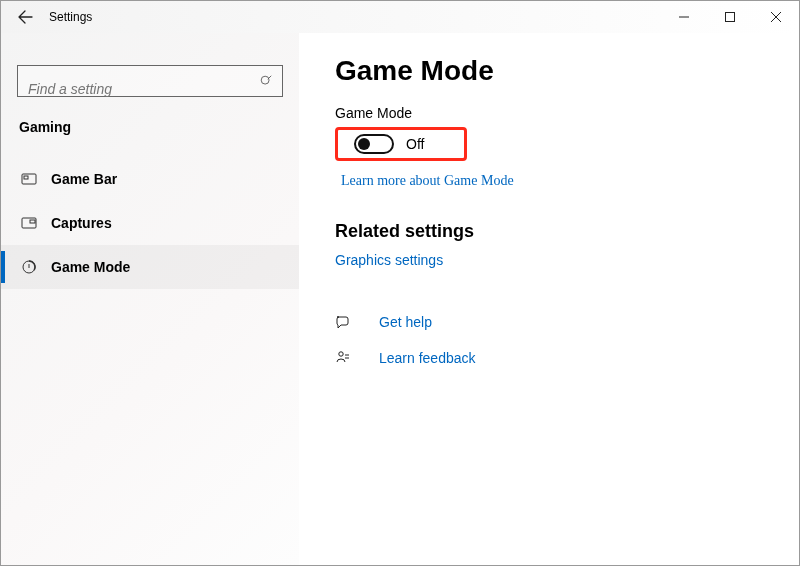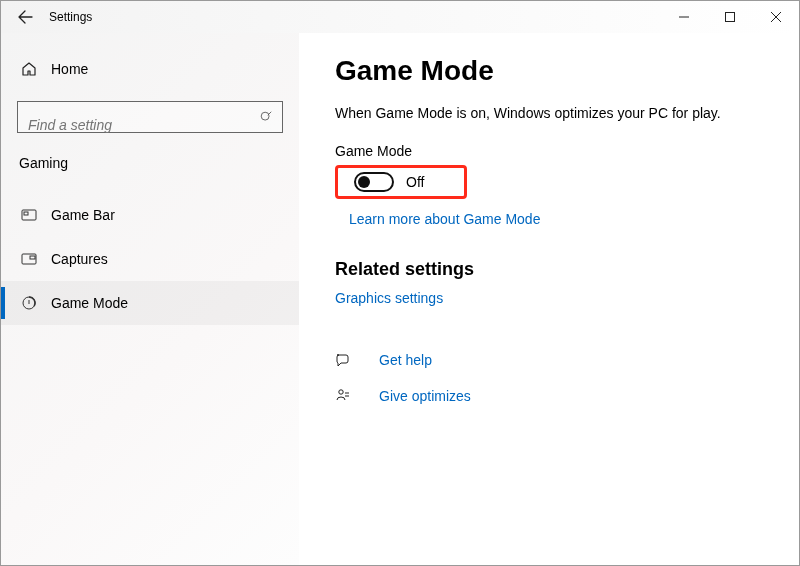--- a/index.html
+++ b/index.html
@@ -47,24 +47,24 @@
     background:rgba(255,255,255,0.35);
   }
   .search input {
     flex:1; border:0; background:transparent; outline:none;
     padding:0 10px; font-size:14px; font-style:italic; color:#555;
     font-family:inherit;
     margin-top:15px;
   }
   .search .icon { width:32px; display:flex; align-items:center; justify-content:center; color:#444;}
   .category {
-    margin-top:22px; font-weight:400; font-size:14px;
+    margin-top:22px; font-weight:700; font-size:14px;
     padding-left:2px;
   }
-  .navlist { margin-top:22px; padding:0; }
+  .navlist { margin-top:22px; padding:0;font-weight:bold; }
   .navitem {
     display:flex; align-items:center; gap:14px;
     height:44px; padding-left:20px; cursor:pointer; position:relative;
   }
   .navitem.selected::before {
     content:""; position:absolute; left:0; top:6px; bottom:6px; width:4px; background:#0067c0;
   }
   .navitem.selected { background:rgba(0,0,0,0.04); }
   .navitem .label { font-size:14px; }
   .ico { width:16px; height:16px; display:flex; align-items:center; justify-content:center; color:#333;}
@@ -81,21 +81,21 @@
   }
   .toggle {
     width:40px; height:20px; border:2px solid #111; border-radius:20px;
     position:relative; cursor:pointer; background:#fff;
   }
   .toggle .knob {
     position:absolute; left:2px; top:2px; width:12px; height:12px;
     background:#111; border-radius:50%;
   }
   .link { color:#0067c0; cursor:pointer; font-size:14px; }
-  .learn { margin:12px 0 0 14px; }
+  .learn { margin:12px 0 0 6px;font-family:Liberation Serif, serif; }
   h2 { font-size:18px; font-weight:600; margin:32px 0 10px 0; }
   .help-row { display:flex; align-items:flex-end; gap:28px; height:30px; margin-top:6px;}
   .help-row .ico { color:#222; }
 </style>
 </head>
 <body>
 
 <div class="titlebar">
   <div class="back">
     <svg width="16" height="16" viewBox="0 0 16 16">
@@ -119,28 +119,20 @@
         <line x1="0" y1="0" x2="10" y2="10" stroke="#222"></line>
         <line x1="10" y1="0" x2="0" y2="10" stroke="#222"></line>
       </svg>
   </div>
 </div>
 
 <div class="app">
 
   <div class="sidebar">
     <div class="sidebar-inner">
-      <div class="home-row">
-        <span class="ico">
-          <svg width="16" height="16" viewBox="0 0 16 16">
-              <path d="M2 7 L8 2 L14 7 V14 H9 V10 H7 V14 H2 Z" stroke="#222" stroke-width="1.2" fill="none" stroke-linejoin="round"></path>
-            </svg>
-        </span>
-        <span>Home</span>
-      </div>
 
       <div class="search">
         <input type="text" placeholder="Find a setting" style="">
         <span class="icon">
           <svg width="14" height="14" viewBox="0 0 16 16">
               <circle cx="7" cy="7" r="4.5" stroke="#555" fill="none"></circle>
               <line x1="14" y1="2" x2="10" y2="6" stroke="#555"></line>
             </svg>
         </span>
       </div>
@@ -175,21 +167,20 @@
               <line x1="8" y1="5" x2="8" y2="9" stroke="#333"></line>
             </svg>
         </span>
         <span class="label">Game Mode</span>
       </div>
     </div>
   </div>
 
   <div class="main">
     <h1>Game Mode</h1>
-    <div class="desc">When Game Mode is on, Windows optimizes your PC for play.</div>
 
     <div class="toggle-label">Game Mode</div>
     <div class="toggle-wrap">
       <div class="toggle">
         <div class="knob"></div>
       </div>
       <span>Off</span>
     </div>
 
     <div class="learn"><span class="link">Learn more about Game Mode</span></div>
@@ -208,16 +199,16 @@
       <span class="link">Get help</span>
     </div>
     <div class="help-row">
       <span class="ico">
         <svg width="16" height="16" viewBox="0 0 16 16">
             <circle cx="6" cy="4" r="2.2" stroke="#222" fill="none"></circle>
             <path d="M2 12 a4 3 0 0 1 8 0" stroke="#222" fill="none"></path>
             <path d="M10 5 h4 M10 8 h4" stroke="#222"></path>
           </svg>
       </span>
-      <span class="link">Give optimizes</span>
+      <span class="link">Learn feedback</span>
     </div>
   </div>
 </div>
 
 </body></html>

